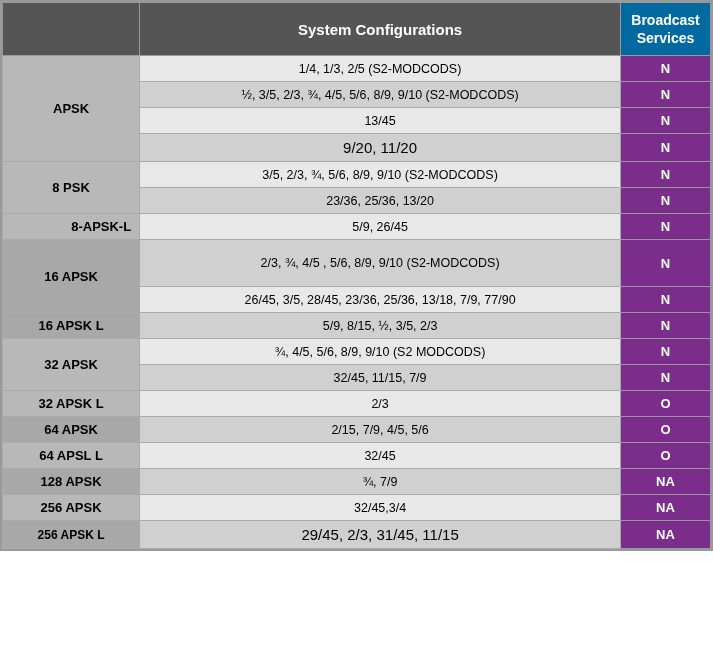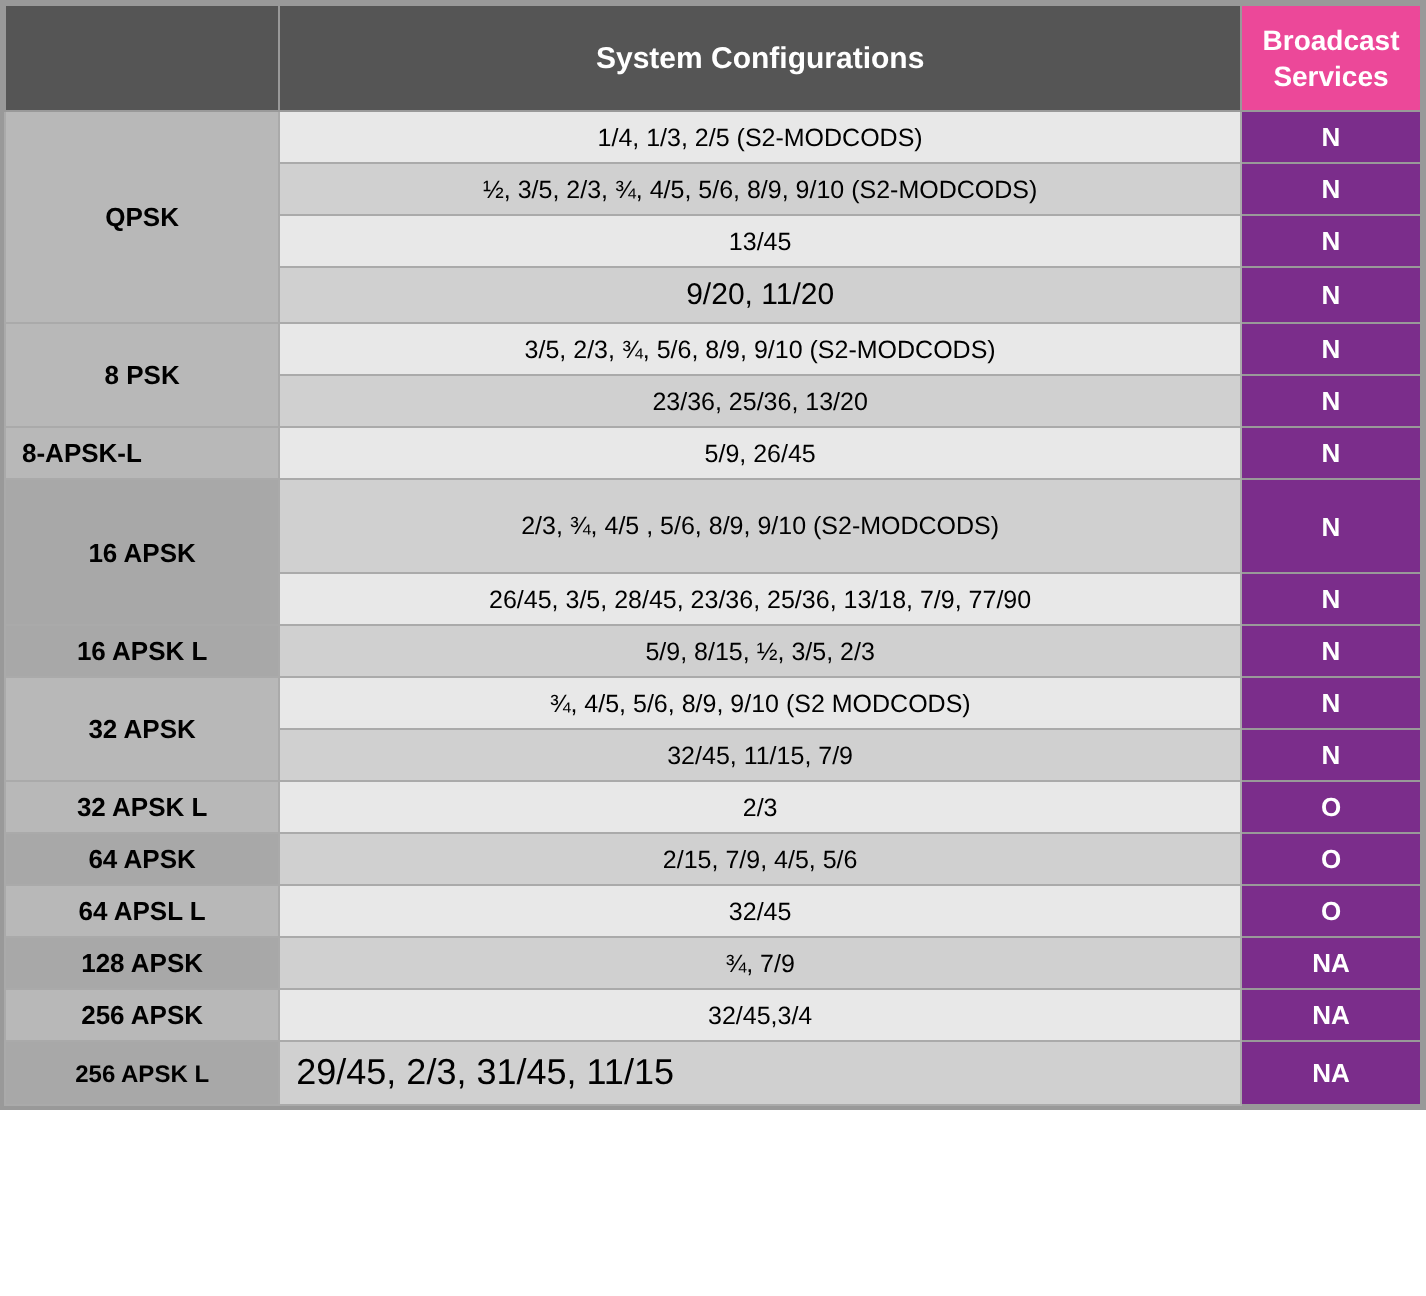--- a/index.html
+++ b/index.html
@@ -40,26 +40,26 @@
   </style>
 </head>
 <body>
 
 <div class="table-wrapper">
   <table>
     <thead>
       <tr>
         <th class="header-main" style="background:#555; border:1px solid #999;"></th>
         <th class="header-main" style="background:#555; font-size:15px; font-weight:bold;">System Configurations</th>
-        <th style="background:#ec4899; width:90px; line-height:1.3;">Broadcast<br>Services</th>
+        <th style="background:#0369a1; width:90px; line-height:1.3;">Broadcast<br>Services</th>
       </tr>
     </thead>
     <tbody id="table-body">
     <tr>
-          <td rowspan="4" style="background: rgb(184, 184, 184); font-weight: bold; font-size: 13px; text-align: center; vertical-align: middle; border: 1px solid rgb(170, 170, 170);">QPSK</td>
+          <td rowspan="4" style="background: rgb(184, 184, 184); font-weight: bold; font-size: 13px; text-align: center; vertical-align: middle; border: 1px solid rgb(170, 170, 170);">APSK</td>
           <td style="background: rgb(232, 232, 232); text-align: center; vertical-align: middle; border: 1px solid rgb(170, 170, 170); padding: 5px 8px; font-size: 12.5px;">1/4, 1/3, 2/5 (S2-MODCODS)</td>
           <td style="background: rgb(123, 45, 139); color: rgb(255, 255, 255); font-weight: bold; font-size: 13px; text-align: center; vertical-align: middle; border: 1px solid rgb(153, 153, 153); width: 90px;">N</td>
         </tr>
         <tr>
           <td style="background: rgb(208, 208, 208); text-align: center; vertical-align: middle; border: 1px solid rgb(170, 170, 170); padding: 5px 8px; font-size: 12.5px;">½, 3/5, 2/3, ¾, 4/5, 5/6, 8/9, 9/10 (S2-MODCODS)</td>
           <td style="background: rgb(123, 45, 139); color: rgb(255, 255, 255); font-weight: bold; font-size: 13px; text-align: center; vertical-align: middle; border: 1px solid rgb(153, 153, 153); width: 90px;">N</td>
         </tr>
         <tr>
           <td style="background: rgb(232, 232, 232); text-align: center; vertical-align: middle; border: 1px solid rgb(170, 170, 170); padding: 5px 8px; font-size: 12.5px;">13/45</td>
           <td style="background: rgb(123, 45, 139); color: rgb(255, 255, 255); font-weight: bold; font-size: 13px; text-align: center; vertical-align: middle; border: 1px solid rgb(153, 153, 153); width: 90px;">N</td>
@@ -71,21 +71,21 @@
         <tr>
           <td rowspan="2" style="background: rgb(184, 184, 184); font-weight: bold; font-size: 13px; text-align: center; vertical-align: middle; border: 1px solid rgb(170, 170, 170);">8 PSK</td>
           <td style="background: rgb(232, 232, 232); text-align: center; vertical-align: middle; border: 1px solid rgb(170, 170, 170); padding: 5px 8px; font-size: 12.5px;">3/5, 2/3, ¾, 5/6, 8/9, 9/10 (S2-MODCODS)</td>
           <td style="background: rgb(123, 45, 139); color: rgb(255, 255, 255); font-weight: bold; font-size: 13px; text-align: center; vertical-align: middle; border: 1px solid rgb(153, 153, 153); width: 90px;">N</td>
         </tr>
         <tr>
           <td style="background: rgb(208, 208, 208); text-align: center; vertical-align: middle; border: 1px solid rgb(170, 170, 170); padding: 5px 8px; font-size: 12.5px;">23/36, 25/36, 13/20</td>
           <td style="background: rgb(123, 45, 139); color: rgb(255, 255, 255); font-weight: bold; font-size: 13px; text-align: center; vertical-align: middle; border: 1px solid rgb(153, 153, 153); width: 90px;">N</td>
         </tr>
         <tr>
-          <td rowspan="1" style="background: rgb(184, 184, 184); font-weight: bold; font-size: 13px; text-align: left; vertical-align: middle; border: 1px solid rgb(170, 170, 170);">8-APSK-L</td>
+          <td rowspan="1" style="background: rgb(184, 184, 184); font-weight: bold; font-size: 13px; text-align: right; vertical-align: middle; border: 1px solid rgb(170, 170, 170);">8-APSK-L</td>
           <td style="background: rgb(232, 232, 232); text-align: center; vertical-align: middle; border: 1px solid rgb(170, 170, 170); padding: 5px 8px; font-size: 12.5px;">5/9, 26/45</td>
           <td style="background: rgb(123, 45, 139); color: rgb(255, 255, 255); font-weight: bold; font-size: 13px; text-align: center; vertical-align: middle; border: 1px solid rgb(153, 153, 153); width: 90px;">N</td>
         </tr>
         <tr>
           <td rowspan="2" style="background: rgb(168, 168, 168); font-weight: bold; font-size: 13px; text-align: center; vertical-align: middle; border: 1px solid rgb(170, 170, 170);">16 APSK</td>
           <td style="background: rgb(208, 208, 208); text-align: center; vertical-align: middle; border: 1px solid rgb(170, 170, 170); padding: 16px 8px; font-size: 12.5px;">2/3, ¾, 4/5 , 5/6, 8/9, 9/10 (S2-MODCODS)</td>
           <td style="background: rgb(123, 45, 139); color: rgb(255, 255, 255); font-weight: bold; font-size: 13px; text-align: center; vertical-align: middle; border: 1px solid rgb(153, 153, 153); width: 90px;">N</td>
         </tr>
         <tr>
           <td style="background: rgb(232, 232, 232); text-align: center; vertical-align: middle; border: 1px solid rgb(170, 170, 170); padding: 5px 8px; font-size: 12.5px;">26/45, 3/5, 28/45, 23/36, 25/36, 13/18, 7/9,  77/90</td>
@@ -125,18 +125,18 @@
           <td style="background: rgb(208, 208, 208); text-align: center; vertical-align: middle; border: 1px solid rgb(170, 170, 170); padding: 5px 8px; font-size: 12.5px;">¾, 7/9</td>
           <td style="background: rgb(123, 45, 139); color: rgb(255, 255, 255); font-weight: bold; font-size: 13px; text-align: center; vertical-align: middle; border: 1px solid rgb(153, 153, 153); width: 90px;">NA</td>
         </tr>
         <tr>
           <td rowspan="1" style="background: rgb(184, 184, 184); font-weight: bold; font-size: 13px; text-align: center; vertical-align: middle; border: 1px solid rgb(170, 170, 170);">256 APSK</td>
           <td style="background: rgb(232, 232, 232); text-align: center; vertical-align: middle; border: 1px solid rgb(170, 170, 170); padding: 5px 8px; font-size: 12.5px;">32/45,3/4</td>
           <td style="background: rgb(123, 45, 139); color: rgb(255, 255, 255); font-weight: bold; font-size: 13px; text-align: center; vertical-align: middle; border: 1px solid rgb(153, 153, 153); width: 90px;">NA</td>
         </tr>
         <tr>
           <td rowspan="1" style="background: rgb(168, 168, 168); font-weight: bold; font-size: 12px; text-align: center; vertical-align: middle; border: 1px solid rgb(170, 170, 170);">256 APSK L</td>
-          <td style="background: rgb(208, 208, 208); text-align: left; vertical-align: middle; border: 1px solid rgb(170, 170, 170); padding: 5px 8px; font-size: 18px;">29/45, 2/3, 31/45, 11/15</td>
+          <td style="background: rgb(208, 208, 208); text-align: center; vertical-align: middle; border: 1px solid rgb(170, 170, 170); padding: 5px 8px; font-size: 15px;">29/45, 2/3, 31/45, 11/15</td>
           <td style="background: rgb(123, 45, 139); color: rgb(255, 255, 255); font-weight: bold; font-size: 13px; text-align: center; vertical-align: middle; border: 1px solid rgb(153, 153, 153); width: 90px;">NA</td>
         </tr>
       </tbody>
   </table>
 </div>
 
 </body></html>

